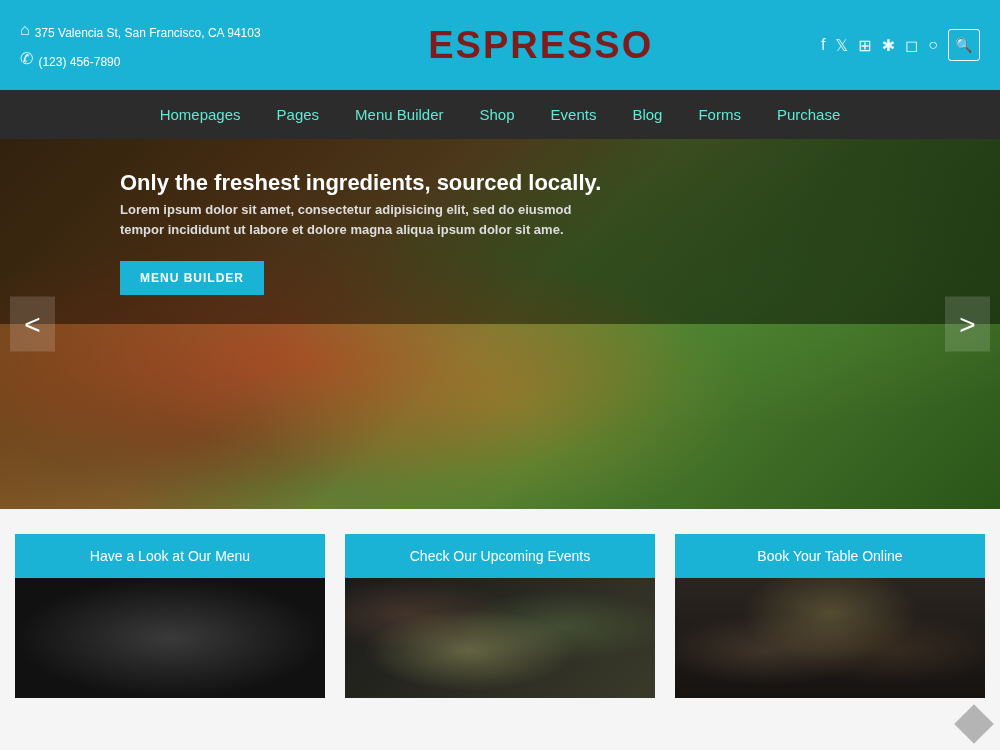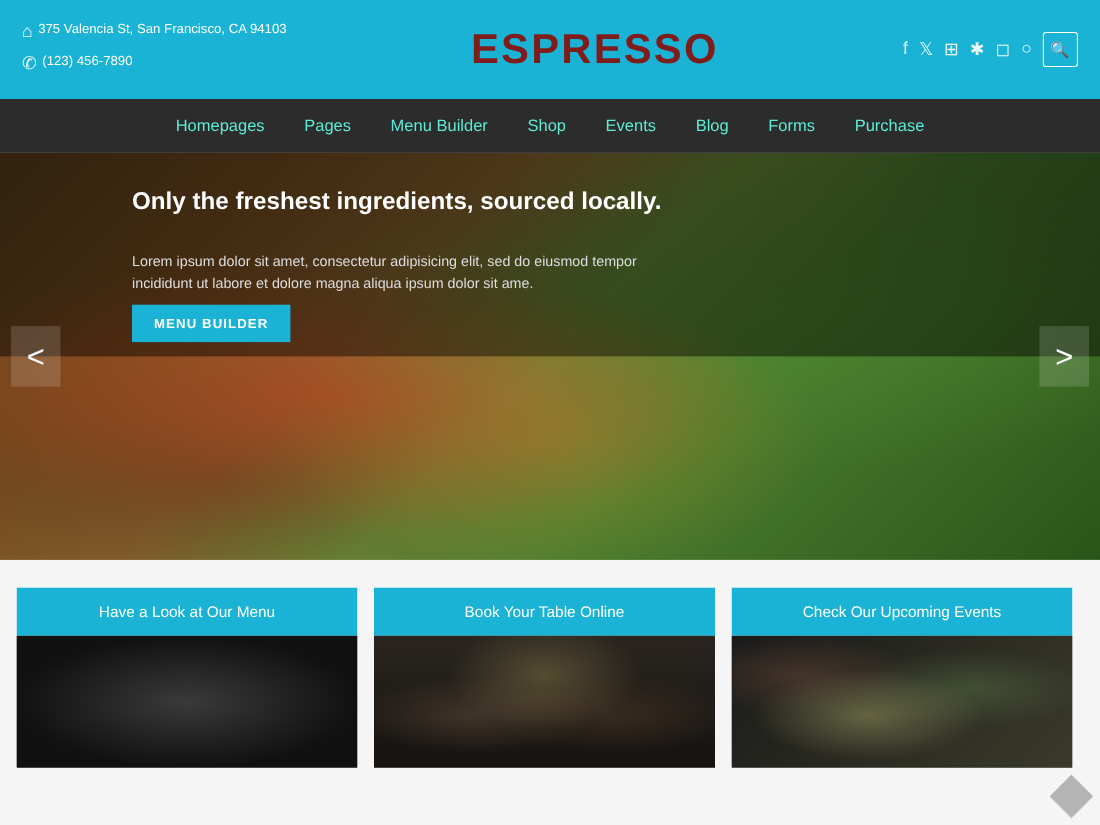--- a/index.html
+++ b/index.html
@@ -14,21 +14,21 @@
       justify-content: space-between;
       min-height: 90px;
     }
     .header-left {
       color: white;
       font-size: 12px;
       line-height: 1.8;
     }
     .header-left .address-line, .header-left .phone-line {
       display: flex;
-      align-items: flex-start;
+      align-items: flex-end;
       gap: 5px;
     }
     .header-logo {
       font-size: 38px;
       font-weight: 900;
       color: #7f1d1d;
       letter-spacing: 2px;
       text-align: center;
       flex: 1;
     }
@@ -114,29 +114,30 @@
       position: absolute;
       top: 30px;
       left: 120px;
       right: 300px;
       z-index: 2;
     }
     .hero-title {
       color: white;
       font-size: 22px;
       font-weight: bold;
-      margin-bottom: 30px;
+      margin-bottom: 2px;
       line-height: 1.3;
     }
     .hero-text {
       color: #ddd;
       font-size: 13px;
       line-height: 1.6;
-      margin-bottom: 8px;
+      margin-bottom: 20px;
       max-width: 460px;
+      font-weight: bold;
     }
     .hero-btn {
       background: #1ab3d5;
       color: white;
       border: none;
       padding: 10px 20px;
       font-size: 12px;
       font-weight: bold;
       letter-spacing: 1px;
       cursor: pointer;
@@ -161,21 +162,21 @@
     }
     .hero-arrow.left { left: 10px; }
     .hero-arrow.right { right: 10px; }
 
     
     .cards-section {
       background: #f5f5f5;
       padding: 25px 15px;
       display: flex;
       gap: 15px;
-      justify-content: flex-start;
+      justify-content: space-between;
     }
     .card {
       flex: 1;
       max-width: 310px;
       background: white;
       overflow: hidden;
     }
     .card-header {
       background: #1ab3d5;
       color: white;
@@ -291,23 +292,23 @@
   </div>
 </section>
 
 <section class="cards-section">
   <div class="card">
     <div class="card-header">Have a Look at Our Menu</div>
     <div class="card-image menu-img"></div>
   </div>
 
   <div class="card">
+    <div class="card-header">Check Our Upcoming Events</div>
+    <div class="card-image events-img"></div>
+  </div>
+
+  <div class="card">
     <div class="card-header">Book Your Table Online</div>
     <div class="card-image table-img"></div>
   </div>
-
-  <div class="card">
-    <div class="card-header">Check Our Upcoming Events</div>
-    <div class="card-image events-img"></div>
-  </div>
 </section>
 
 <div style="position:fixed;bottom:12px;right:12px;width:28px;height:28px;background:#888;transform:rotate(45deg);opacity:0.6;z-index:99;"></div>
 
 </body></html>

